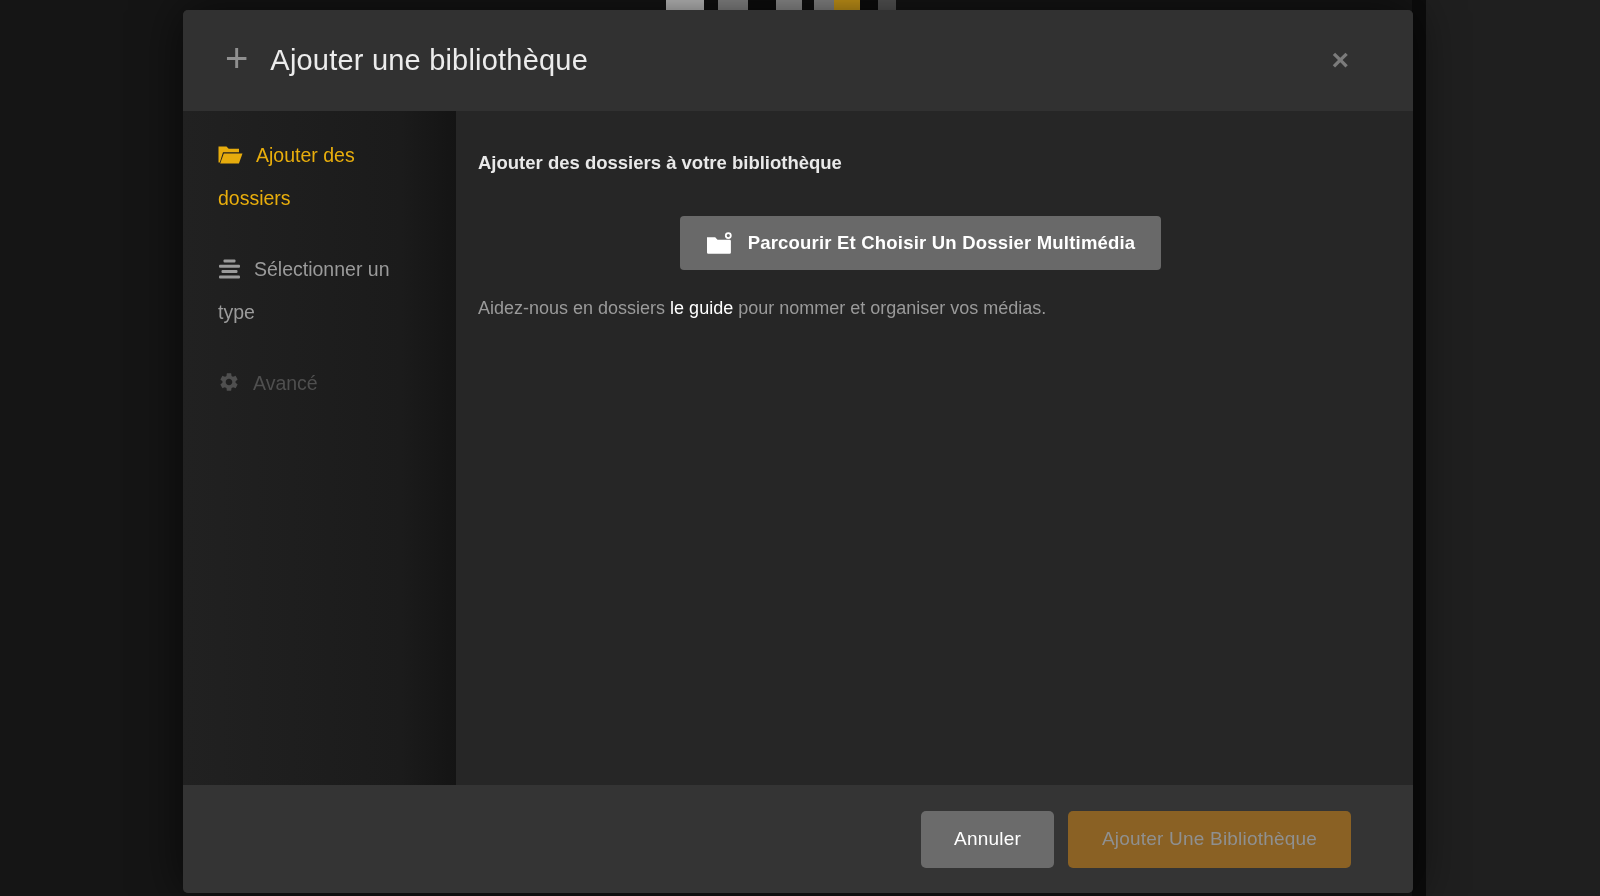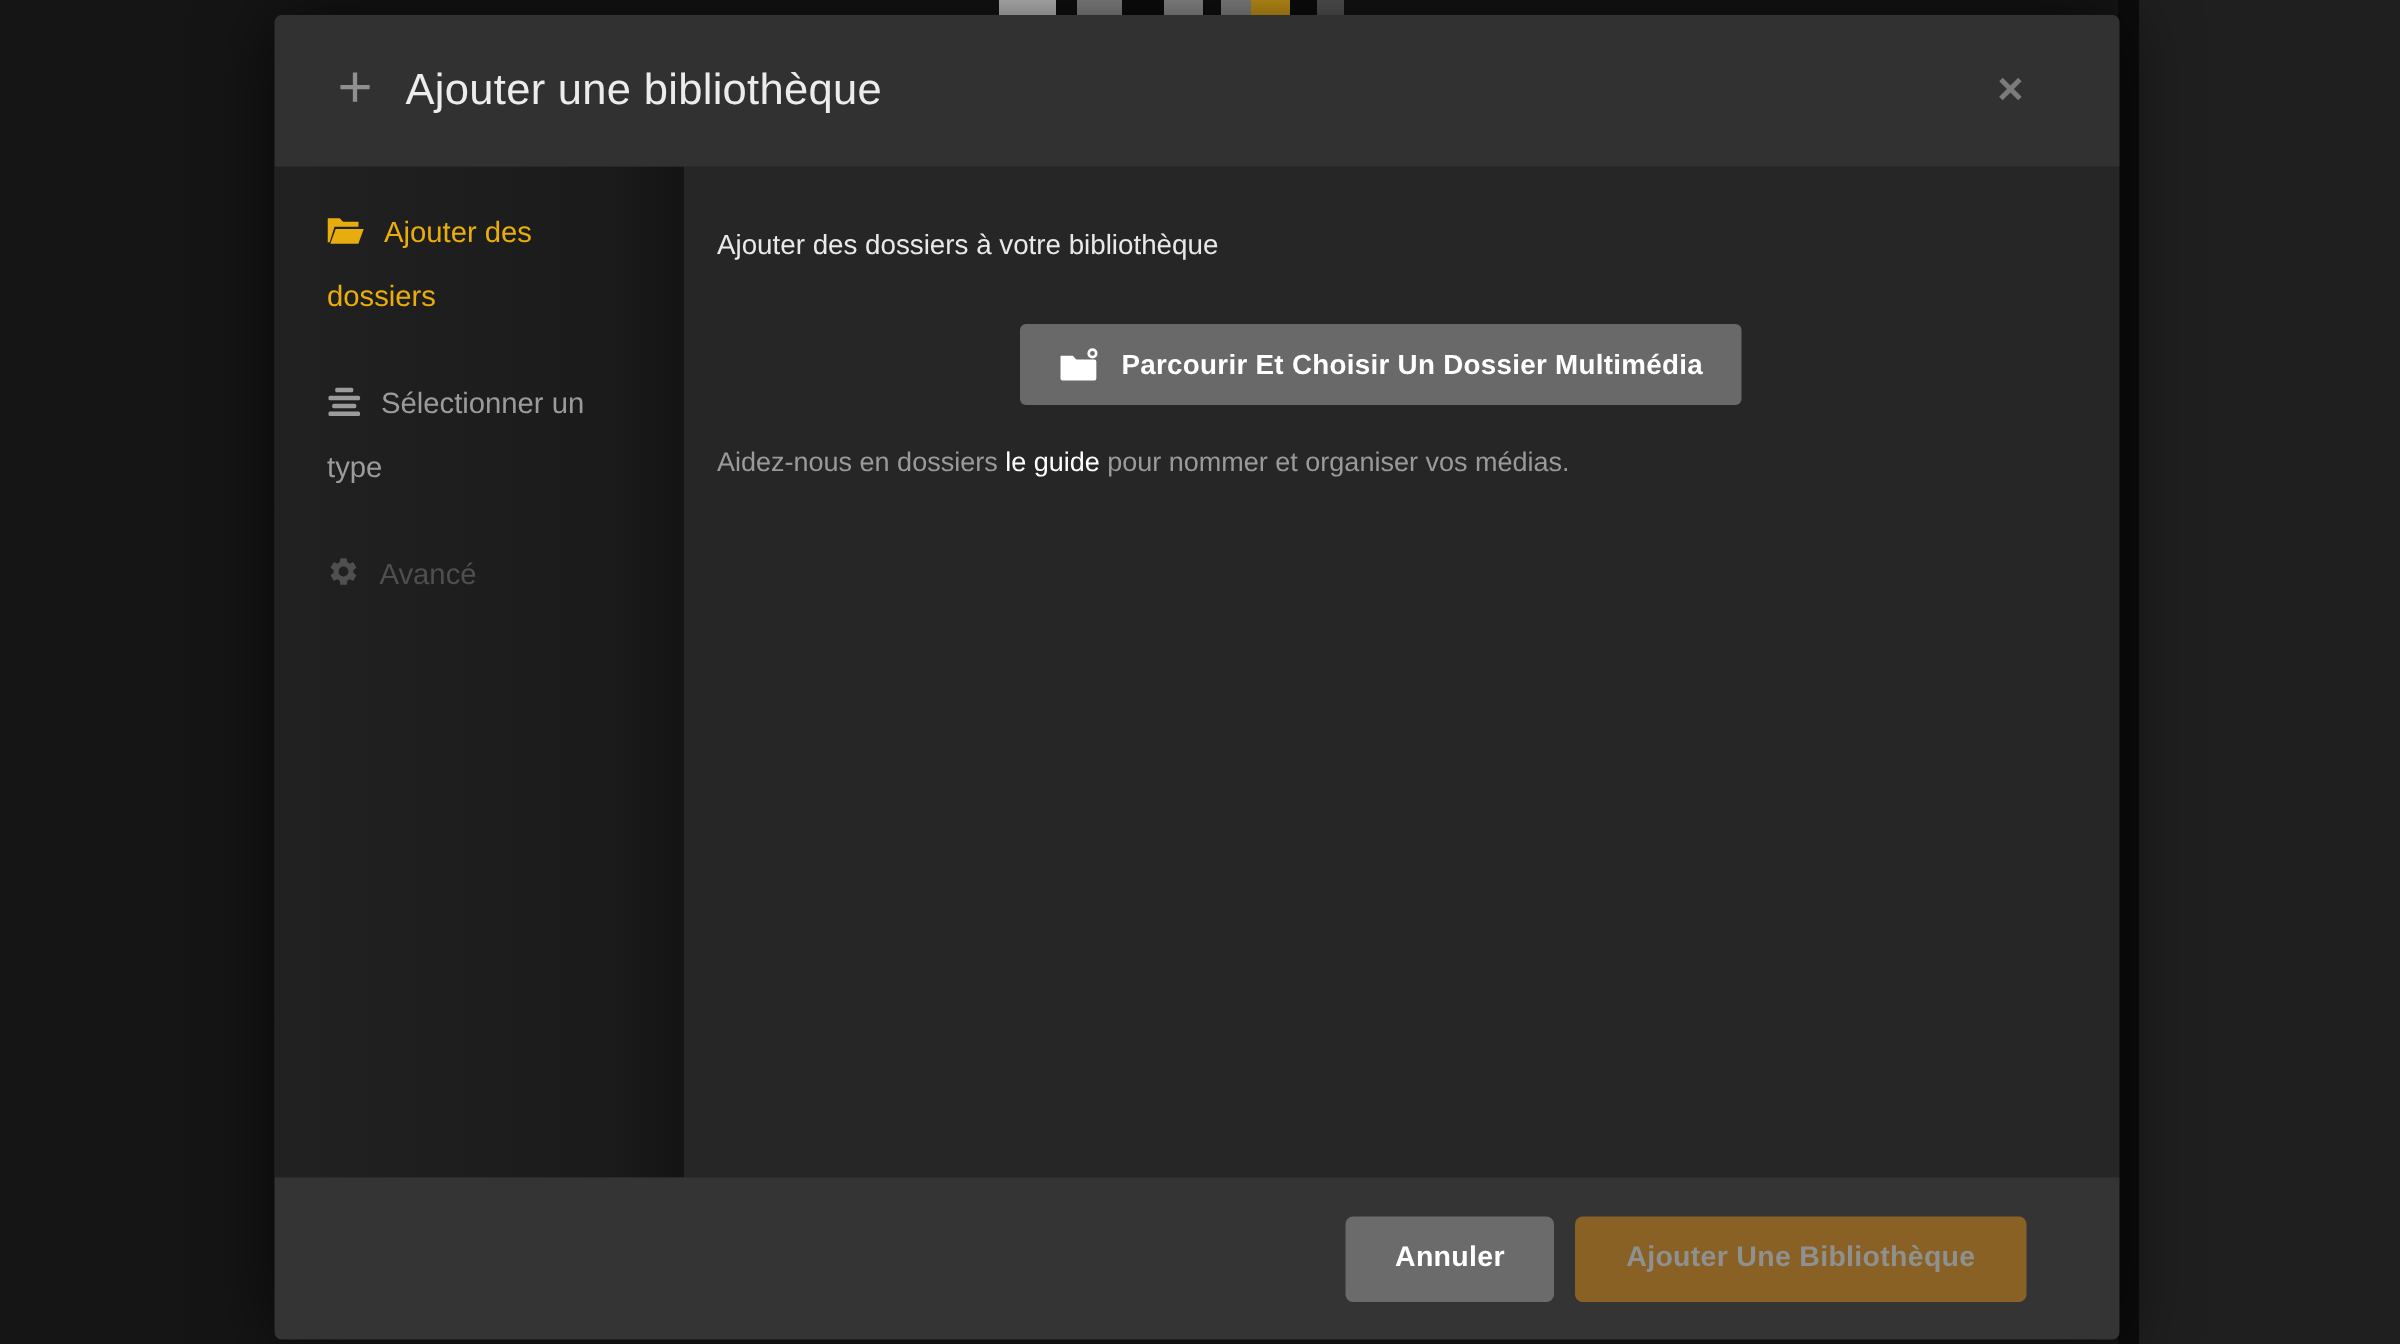--- a/index.html
+++ b/index.html
@@ -42,38 +42,38 @@
     padding:24px 30px 0 35px;
   }
   .side-item{
     font-size:19.5px;line-height:40px;margin-bottom:31px;color:#9b9b9b;cursor:pointer;
   }
   .side-item .icon{display:inline-block;vertical-align:-3px;margin-right:13px;}
   .side-item.active{color:#e9ae0c;}
   .side-item.disabled{color:#4f4f4f;cursor:default;}
 
   .main{flex:1;box-sizing:border-box;padding:41px 50px 0 22px;}
-  .main-heading{font-size:18.5px;font-weight:400;color:#e9e9e9;margin:0;}
+  .main-heading{font-size:18.5px;font-weight:700;color:#e9e9e9;margin:0;}
   .browse-row{text-align:center;margin-top:42px;}
   .browse-btn{
     display:inline-flex;align-items:center;gap:15px;
     background:#696969;color:#ffffff;font-weight:700;font-size:18.5px;
     height:54px;padding:0 26px;border:none;border-radius:4px;cursor:pointer;
     font-family:"Liberation Sans",sans-serif;letter-spacing:.2px;
   }
   .helper{margin-top:28px;font-size:18px;color:#9a9a9a;}
   .helper .link{color:#ffffff;cursor:pointer;}
 
   .modal-footer{
     height:108px;min-height:108px;background:#343434;
     display:flex;align-items:center;justify-content:flex-end;
     padding-right:62px;gap:14px;
   }
   .btn{
-    height:57px;border:none;border-radius:5px;font-weight:700;font-size:19px;
+    height:57px;border:none;border-radius:5px;font-weight:400;font-size:19px;
     font-family:"Liberation Sans",sans-serif;letter-spacing:.2px;
   }
   .btn-cancel{background:#6b6b6b;color:#ffffff;padding:0 33px;cursor:pointer;}
   .btn-submit{background:#8a6124;color:#8f9090;padding:0 34px;cursor:default;}
 </style>
 </head>
 <body>
 
 <div class="stage">
 

